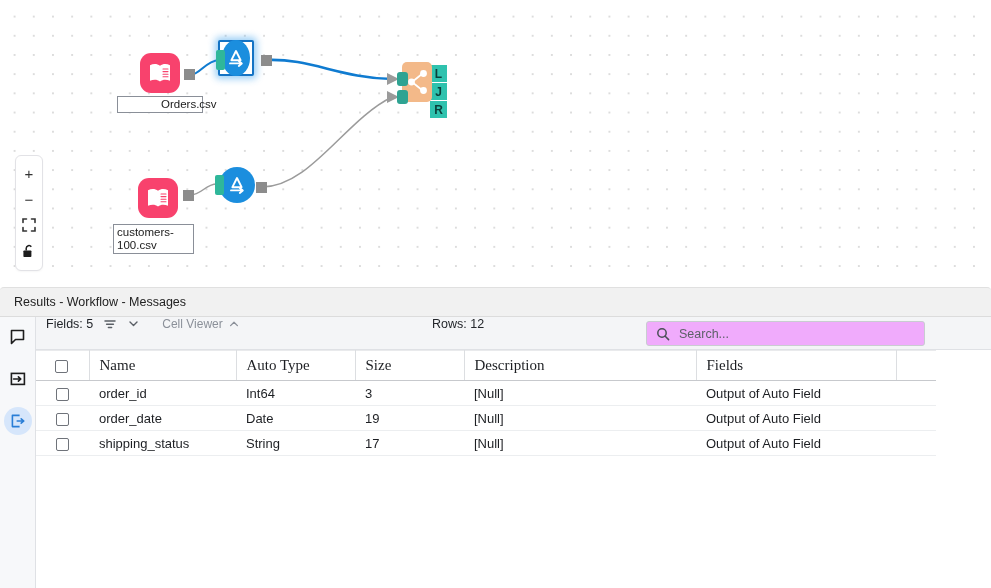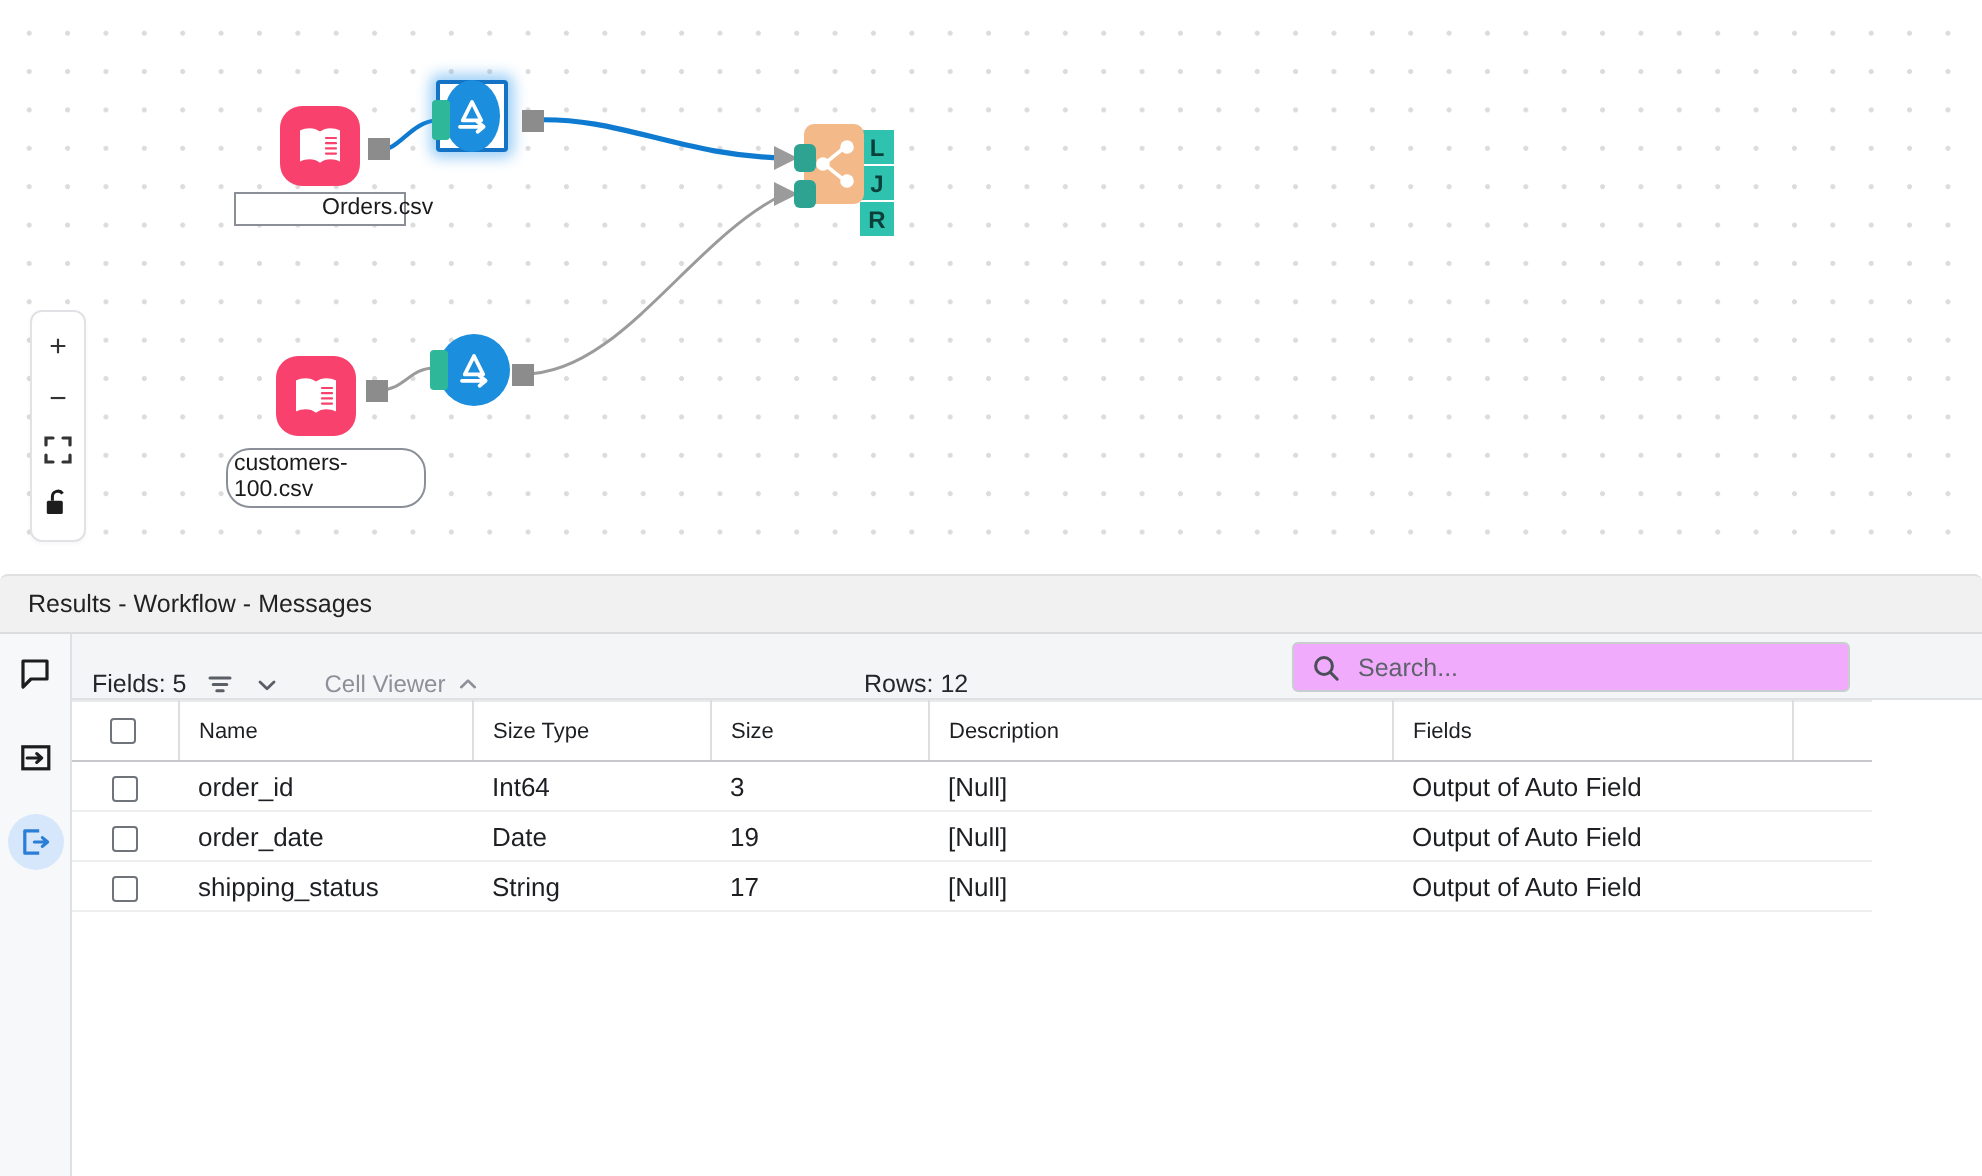--- a/index.html
+++ b/index.html
@@ -183,21 +183,21 @@
   .rail-icon.active { background: #d6e6fb; }
 
   #content-col { flex: 1 1 auto; display: flex; flex-direction: column; min-width: 0; }
 
   
   #table-toolbar {
     height: 33px;
     background: #f4f5f7;
     border-bottom: 1px solid #dfe1e5;
     display: flex;
-    align-items: flex-end;
+    align-items: flex-start;
     position: relative;
     flex: 0 0 33px;
   }
   #fields-label { margin-left: 10px; font-size: 12.5px; color: #23262b; }
   .tb-icon { margin-left: 10px; display: flex; align-items: center; cursor: pointer; }
   #cellviewer-label {
     margin-left: 22px; font-size: 12px; color: #8b9099;
     display: flex; align-items: center; gap: 5px; cursor: pointer;
   }
   #rows-label {
@@ -225,26 +225,27 @@
     overflow: hidden;
     position: relative;
   }
   table { border-collapse: collapse; table-layout: fixed; width: 900px; }
   thead th {
     height: 30px;
     background: #ffffff;
     border-bottom: 1px solid #c7c9cd;
     border-right: 1px solid #dcdee1;
     border-top: 1px solid #e9eaec;
-    font-size: 11px;
+    font-size: 15px;
     font-weight: 400;
     color: #1d1f23;
     text-align: left;
     padding-left: 10px;
     vertical-align: middle;
+    font-family: Liberation Serif, serif;
   }
   tbody td {
     height: 25px;
     border-bottom: 1px solid #eceef0;
     font-size: 13px;
     color: #1d1f23;
     padding-left: 10px;
     vertical-align: middle;
     background: #ffffff;
   }
@@ -336,21 +337,21 @@
       <svg width="24" height="22" viewBox="0 0 24 22">
         <path d="M2 3.2c3.4-1.6 7.2-1.6 10 .6v15.6c-2.8-2.2-6.6-2.2-10-.6z" fill="#fff"></path>
         <path d="M22 3.2c-3.4-1.6-7.2-1.6-10 .6v15.6c2.8-2.2 6.6-2.2 10-.6z" fill="#fff"></path>
         <g stroke="#f8426d" stroke-width="1.1" stroke-linecap="round">
           <path d="M15 7h5M15 9.6h5M15 12.2h5M15 14.8h5"></path>
         </g>
       </svg>
     </div>
   </div>
   <div class="anchor-out" style="left:183px; top:190px;"></div>
-  <div class="node-label" style="left:113px; top:224px; width:100px;border-radius:12px;">customers-
+  <div class="node-label" style="left:113px; top:224px; width:81px;">customers-
 100.csv</div>
 
   <div class="node" style="left:219px; top:167px;">
     <div class="autofield">
       <svg width="24" height="22" viewBox="0 0 24 22">
         <path d="M12 4 L16.6 13.2 H7.4 Z" fill="none" stroke="#fff" stroke-width="1.9" stroke-linejoin="round"></path>
         <path d="M6 16.4 H17.4 M14.8 13.9 L17.8 16.4 L14.8 18.9" fill="none" stroke="#fff" stroke-width="1.9" stroke-linecap="round" stroke-linejoin="round"></path>
       </svg>
     </div>
   </div>
@@ -438,21 +439,21 @@
       </div>
 
       <div id="table-wrap">
         <table>
           <thead>
             <tr>
               <th class="c-check">
                 <span class="chk"></span>
               </th>
               <th class="c-name">Name</th>
-              <th class="c-type">Size Type</th>
+              <th class="c-type">Auto Type</th>
               <th class="c-size">Size</th>
               <th class="c-desc">Description</th>
               <th class="c-src">Fields</th>
               <th class="c-pad"></th>
             </tr>
           </thead>
           <tbody id="tbody">
               <tr>
                 <td class="c-check"><span class="chk"></span></td>
                 <td class="c-name">order_id</td>

